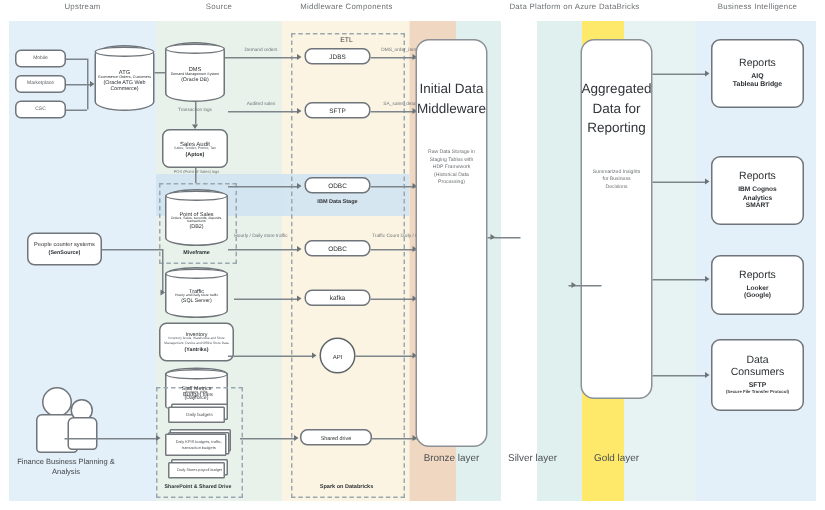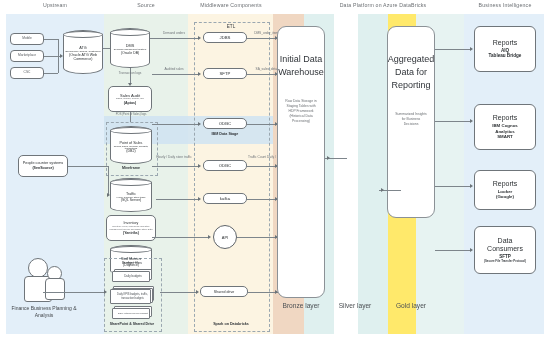--- a/index.html
+++ b/index.html
@@ -290,28 +290,28 @@
 
   <div class="pill" style="left:200px;top:286px;width:48px;height:11px;font-size:3.6px;">
     <span>Shared drive</span>
   </div>
   <div class="ln lh" style="left:160px;top:291.5px;width:36px;"></div>
   <div class="ah" style="left:196px;top:289.5px;"></div>
   <div class="ln lh" style="left:248px;top:291.5px;width:37px;"></div>
   <div class="ah" style="left:275px;top:289.5px;"></div>
 
   <div class="bigbox" style="left:277px;top:26px;width:48px;height:272px;">
-    <div class="bt">Initial Data Warehouse</div>
+    <div class="bt">Initial Data Middleware</div>
     <div class="bs">Raw Data Storage in Staging Tables with HDP Framework (Historical Data Processing)</div>
   </div>
   <div class="layer-label" style="left:273px;top:302px;width:56px;">Bronze layer</div>
 
   <div class="layer-label" style="left:327px;top:302px;width:56px;">Silver layer</div>
 
-  <div class="bigbox" style="left:387px;top:26px;width:48px;height:192px;">
+  <div class="bigbox" style="left:387px;top:26px;width:48px;height:240px;">
     <div class="bt">Aggregated Data for Reporting</div>
     <div class="bs">Summarized Insights for Business Decisions</div>
   </div>
   <div class="layer-label" style="left:383px;top:302px;width:56px;">Gold layer</div>
 
   <div class="ln lh" style="left:325px;top:158px;width:22px;"></div>
   <div class="ah" style="left:327px;top:156px;"></div>
 
   <div class="ln lh" style="left:379px;top:190px;width:22px;"></div>
   <div class="ah" style="left:381px;top:188px;"></div>

